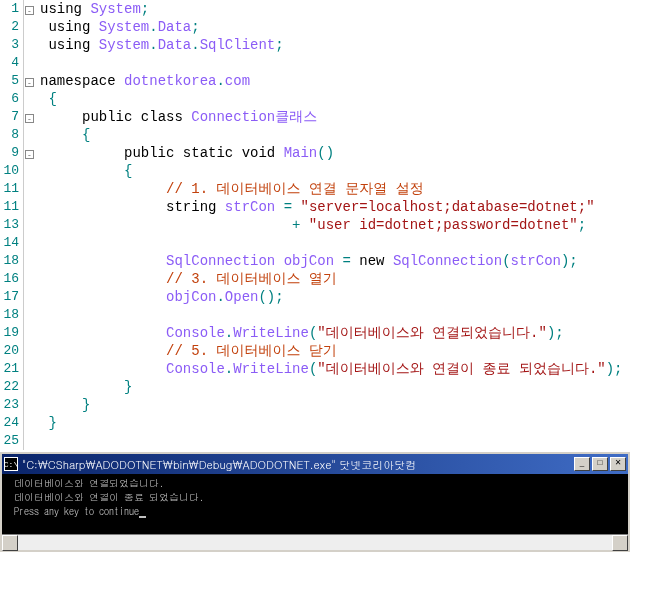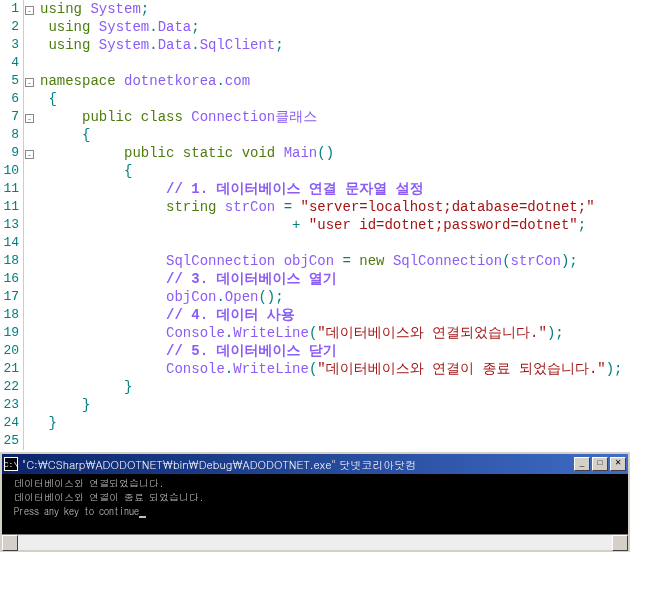--- a/index.html
+++ b/index.html
@@ -4,23 +4,23 @@
   <style>
     * { margin: 0; padding: 0; box-sizing: border-box; }
     body { font-family: 'Consolas', 'Courier New', monospace; font-size: 14px; width: 646px; background: #fff; }
     .editor { background: #fff; display: flex; }
     .gutter { background: #fff; border-right: 1px solid #ccc; text-align: right; padding-right: 4px; color: #008080; font-size: 13px; min-width: 24px; }
     .gutter-line { height: 18px; line-height: 18px; }
     .fold-col { width: 12px; background: #fff; }
     .fold-mark { display: inline-block; width: 9px; height: 9px; border: 1px solid #888; text-align: center; line-height: 7px; font-size: 8px; color: #555; margin-top: 4px; margin-left: 1px; }
     .code { flex: 1; padding-left: 4px; }
     .code-line { height: 18px; line-height: 18px; white-space: pre; }
-    .kw { color: #4d7c0f; }
+    .kw { color: #000000; }
     .str { color: #a31515; }
-    .com { color: #8b5cf6; font-weight: bold; }
+    .com { color: #c2410c; }
     .brace { color: #008080; }
     .plain { color: #8b5cf6; }
 
     .console { margin-top: 2px; border: 2px solid #d4d0c8; width: 630px; }
     .title-bar { background: linear-gradient(to right, #0a246a, #3f6cc5); height: 20px; display: flex; align-items: center; padding: 0 2px; }
     .title-icon { width: 14px; height: 14px; background: #000; border: 1px solid #fff; margin-right: 4px; display: flex; align-items: center; justify-content: center; font-size: 8px; color: #fff; }
     .title-text { color: #fff; font-family: 'Gulim', sans-serif; font-size: 11px; flex: 1; }
     .win-btns { display: flex; gap: 2px; }
     .win-btn { width: 16px; height: 14px; background: #d4d0c8; border: 1px solid #fff; border-right-color: #404040; border-bottom-color: #404040; font-size: 8px; font-family: Arial; text-align: center; line-height: 10px; cursor: pointer; }
     .console-body { background: #000; color: #c0c0c0; font-family: 'GulimChe', 'Courier New', monospace; font-size: 10px; padding: 2px 12px; min-height: 60px; }
@@ -99,21 +99,21 @@
       <div class="code-line"><span>     </span><span class="brace">{</span></div>
       <div class="code-line"><span>          </span><span class="kw">public static void</span><span class="plain"> Main</span><span class="brace">()</span></div>
       <div class="code-line"><span>          </span><span class="brace">{</span></div>
       <div class="code-line"><span>               </span><span class="com">// 1. 데이터베이스 연결 문자열 설정</span></div>
       <div class="code-line"><span>               </span><span class="kw">string</span><span class="plain"> strCon </span><span class="brace">=</span><span class="plain"> </span><span class="str">"server=localhost;database=dotnet;"</span></div>
       <div class="code-line"><span>                              </span><span class="brace">+</span><span class="plain"> </span><span class="str">"user id=dotnet;password=dotnet"</span><span class="brace">;</span></div>
       <div class="code-line"><span>               </span></div>
       <div class="code-line"><span>               </span><span class="plain">SqlConnection objCon </span><span class="brace">=</span><span class="plain"> </span><span class="kw">new</span><span class="plain"> SqlConnection</span><span class="brace">(</span><span class="plain">strCon</span><span class="brace">);</span></div>
       <div class="code-line"><span>               </span><span class="com">// 3. 데이터베이스 열기</span></div>
       <div class="code-line"><span>               </span><span class="plain">objCon</span><span class="brace">.</span><span class="plain">Open</span><span class="brace">();</span></div>
-      <div class="code-line"><span>               </span><span class="com">// 4. 데이터 사용</span></div>
+      <div class="code-line"><span>               </span></div>
       <div class="code-line"><span>               </span><span class="plain">Console</span><span class="brace">.</span><span class="plain">WriteLine</span><span class="brace">(</span><span class="str">"데이터베이스와 연결되었습니다."</span><span class="brace">);</span></div>
       <div class="code-line"><span>               </span><span class="com">// 5. 데이터베이스 닫기</span></div>
       <div class="code-line"><span>               </span><span class="plain">Console</span><span class="brace">.</span><span class="plain">WriteLine</span><span class="brace">(</span><span class="str">"데이터베이스와 연결이 종료 되었습니다."</span><span class="brace">);</span></div>
       <div class="code-line"><span>          </span><span class="brace">}</span></div>
       <div class="code-line"><span>     </span><span class="brace">}</span></div>
       <div class="code-line"><span> </span><span class="brace">}</span></div>
     </div>
 </div>
 
 <div class="console">

